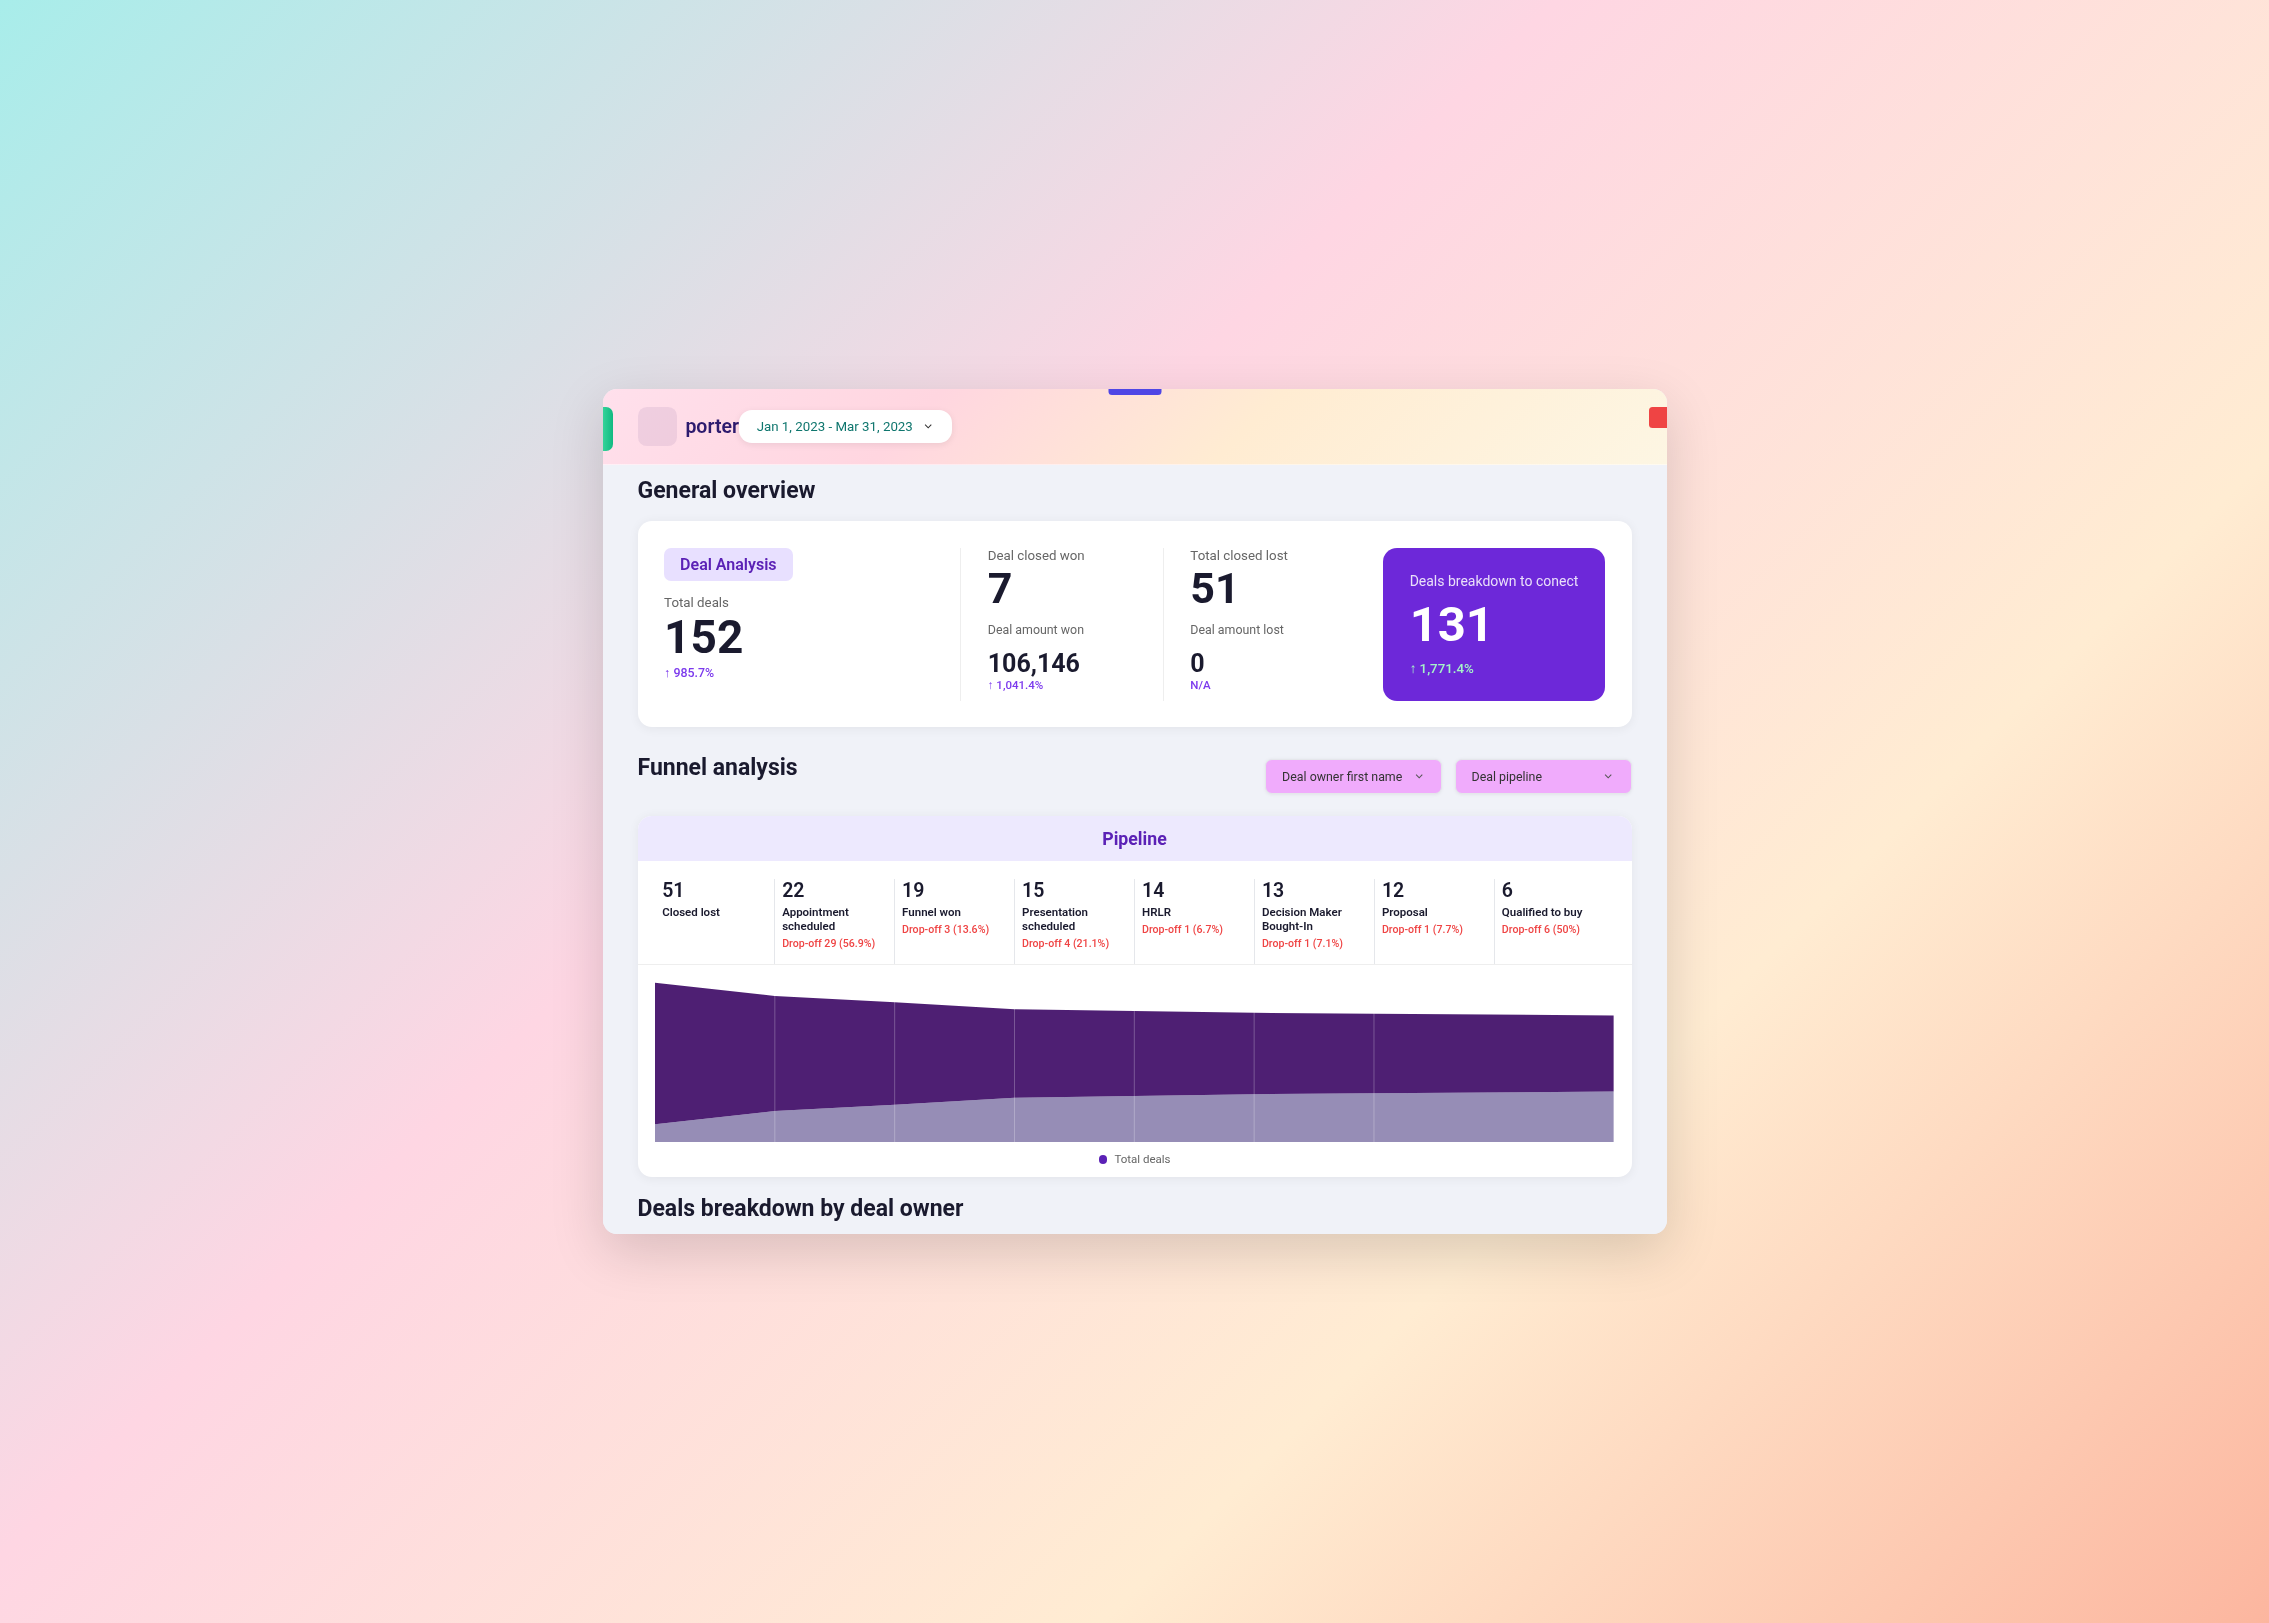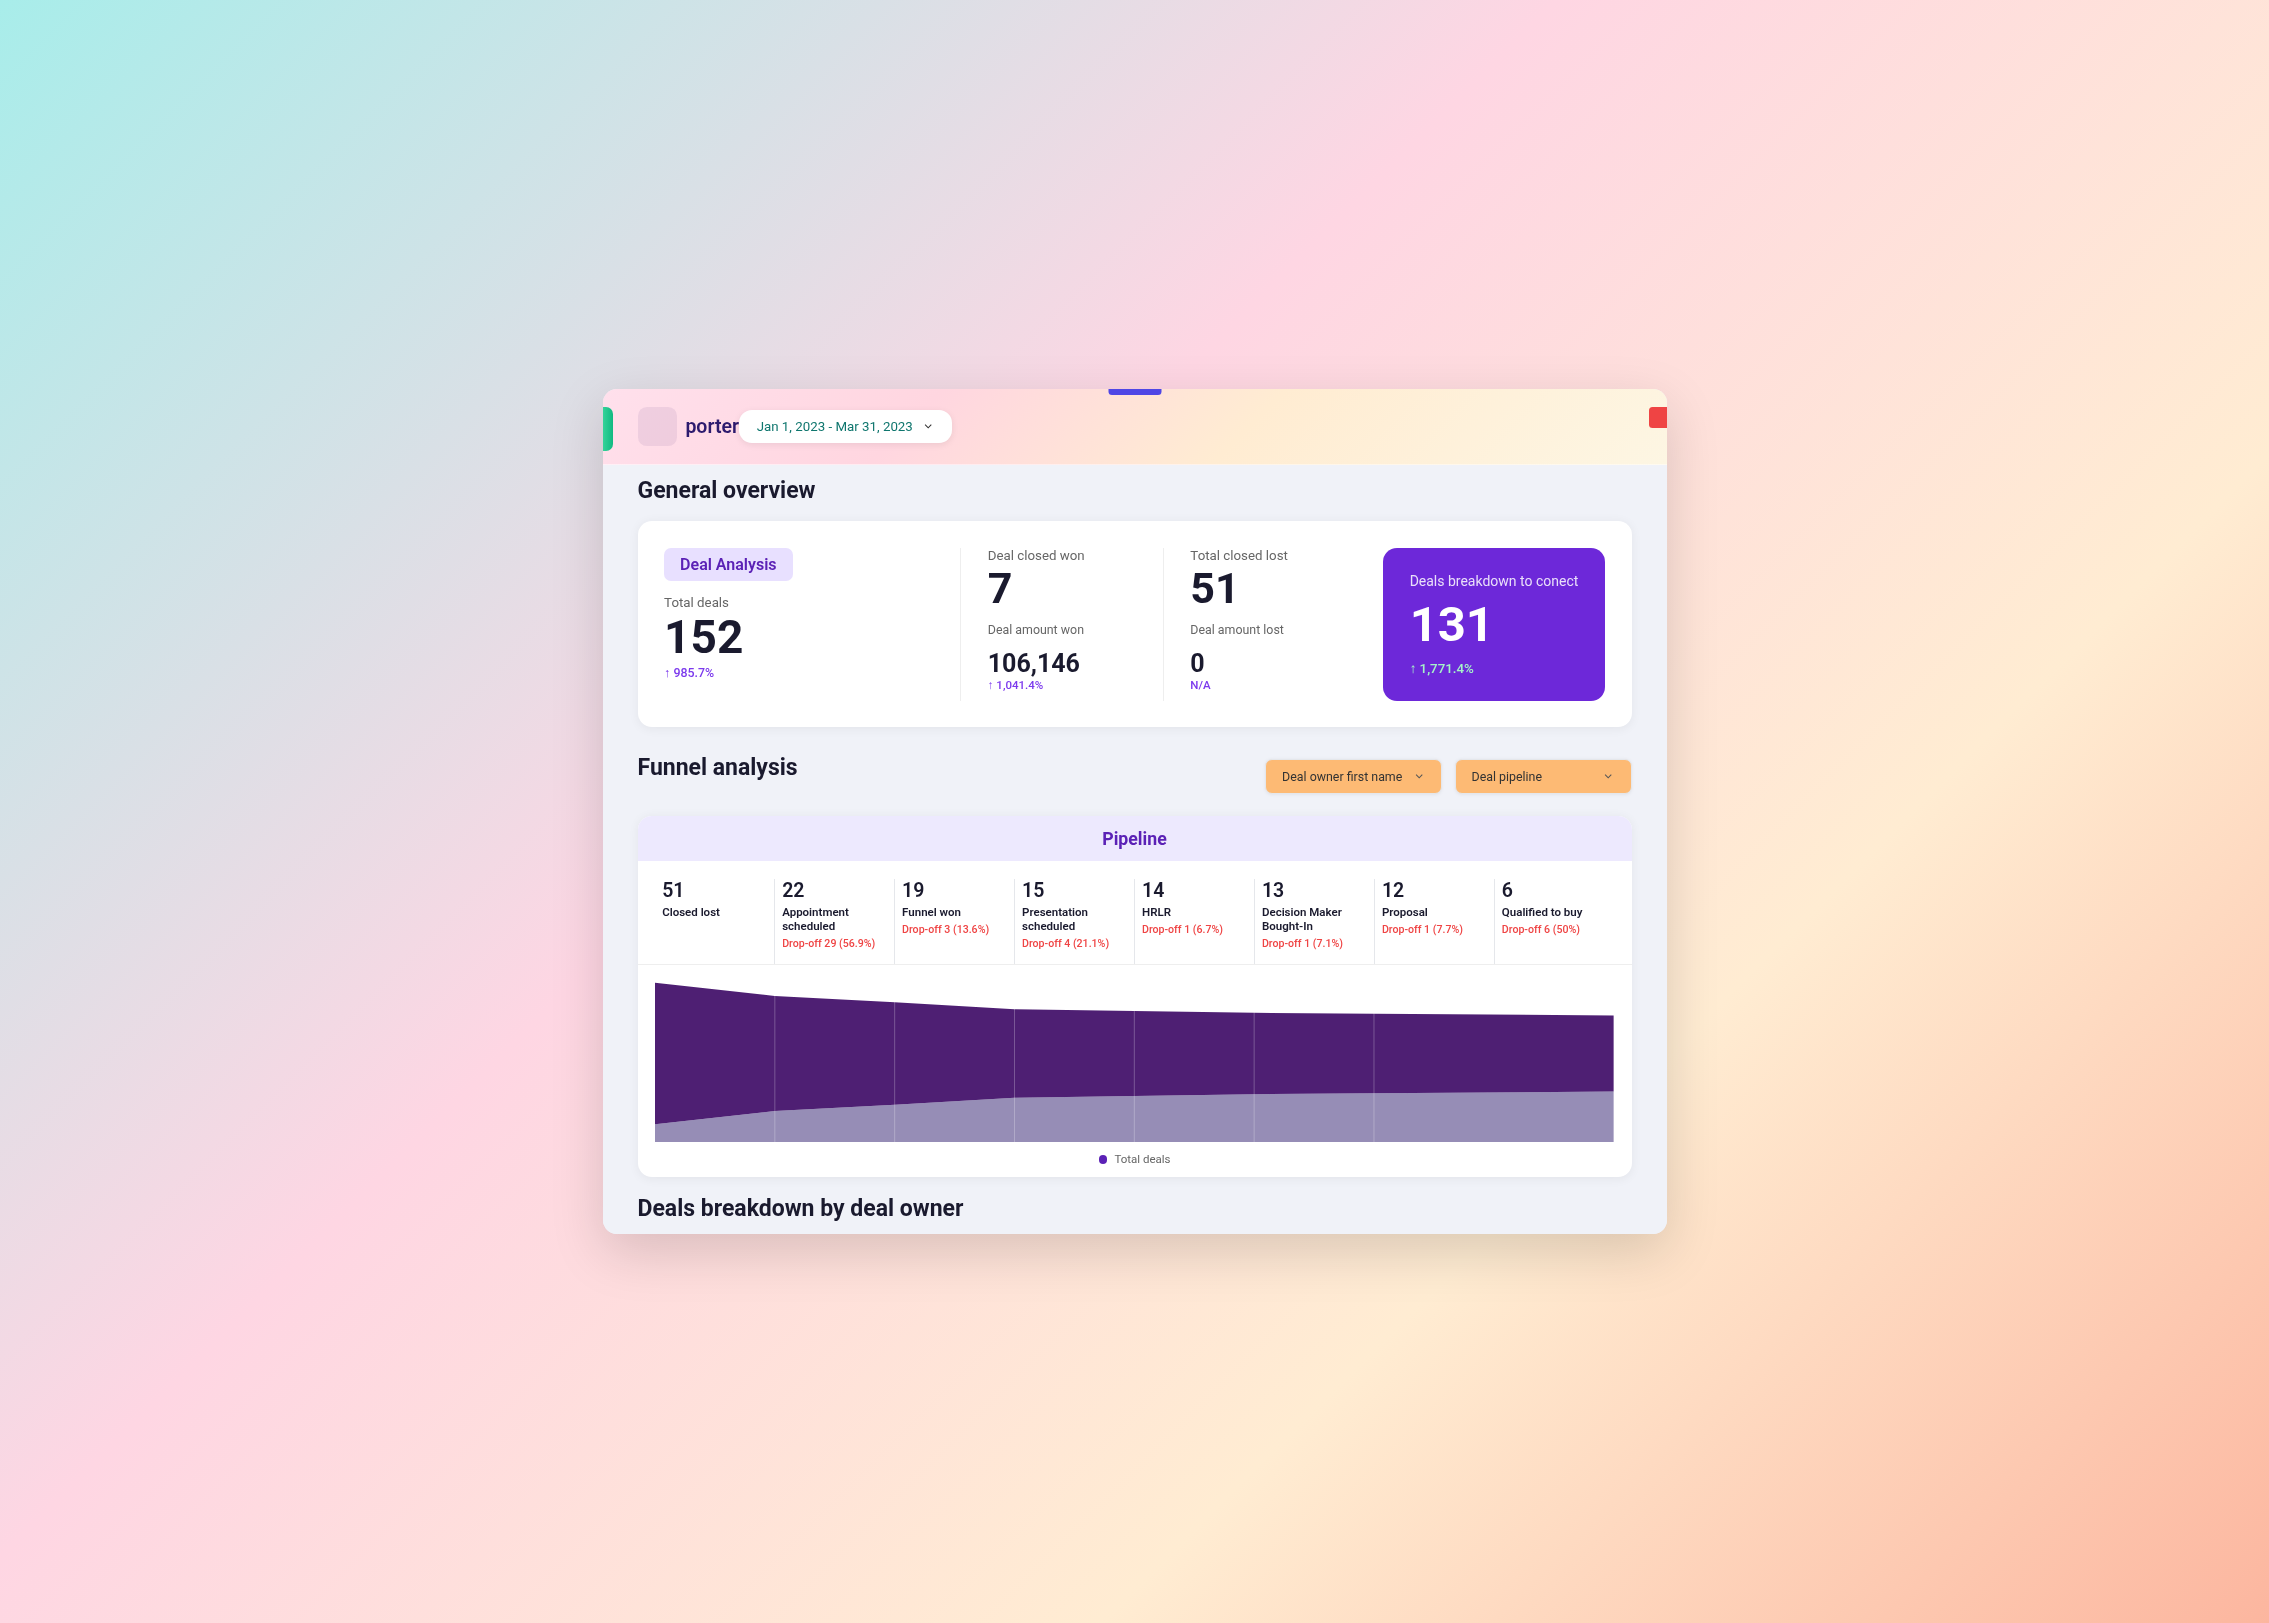--- a/index.html
+++ b/index.html
@@ -174,21 +174,21 @@
       display: flex;
       align-items: center;
       justify-content: space-between;
       margin-bottom: 17.7px;
     }
     .funnel-filters {
       display: flex;
       gap: 12.4px;
     }
     .filter-dropdown {
-      background: #fdba74;
+      background: #f0abfc;
       border: 0.9px solid #e5e7eb;
       border-radius: 7px;
       padding: 8.9px 16px;
       font-size: 12.4px;
       color: #333;
       display: flex;
       align-items: center;
       gap: 7px;
       cursor: pointer;
       min-width: 177px;

